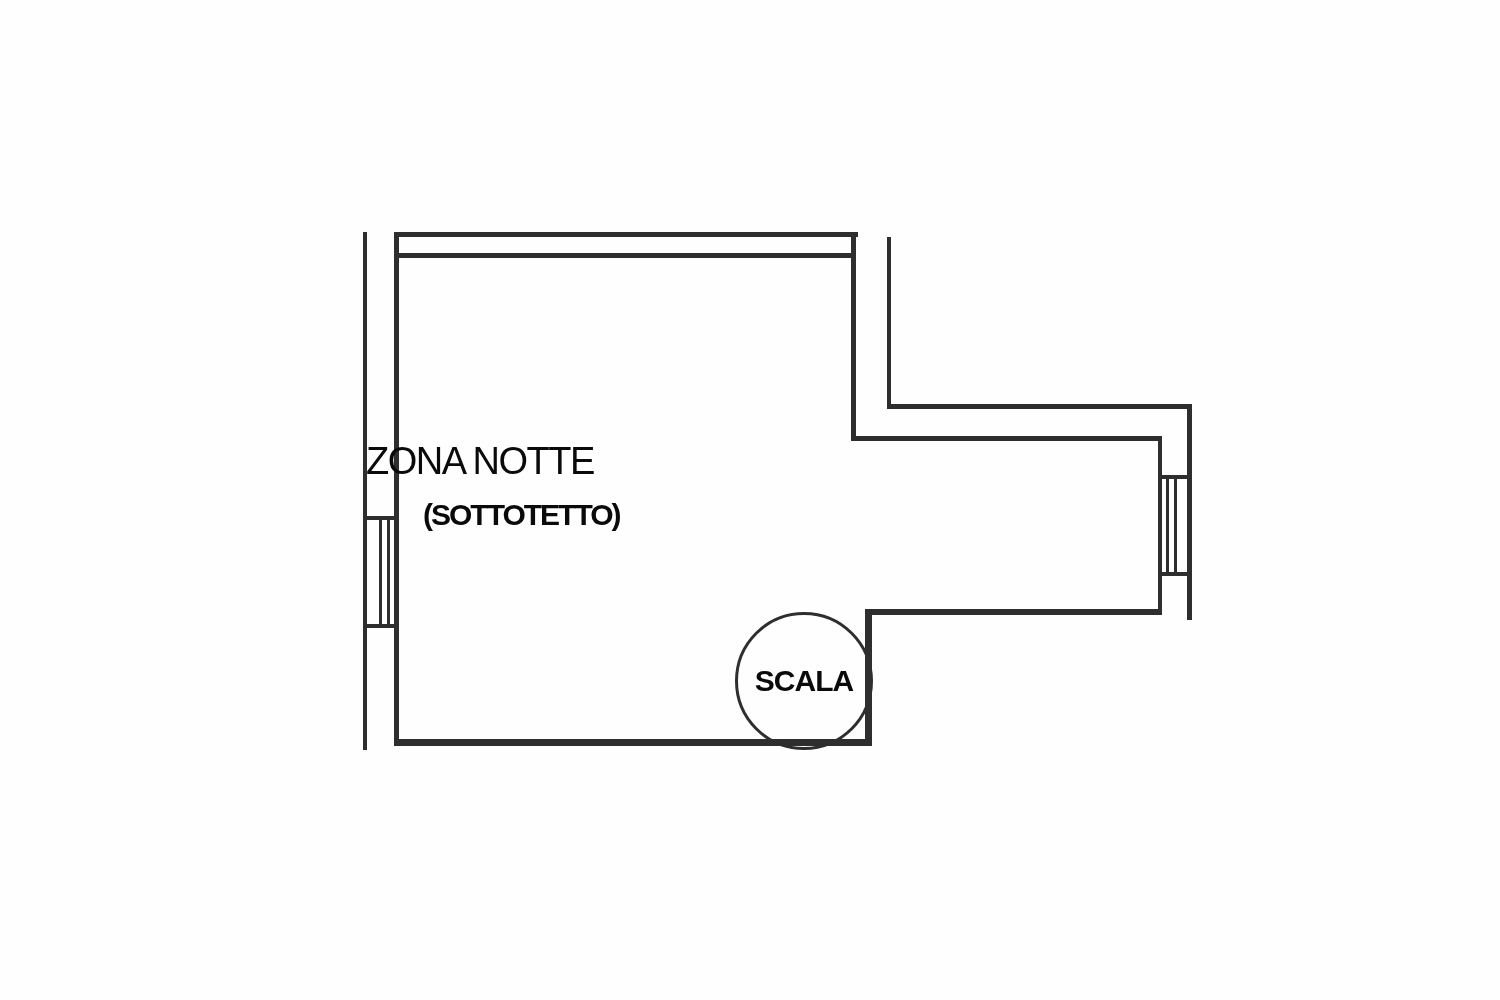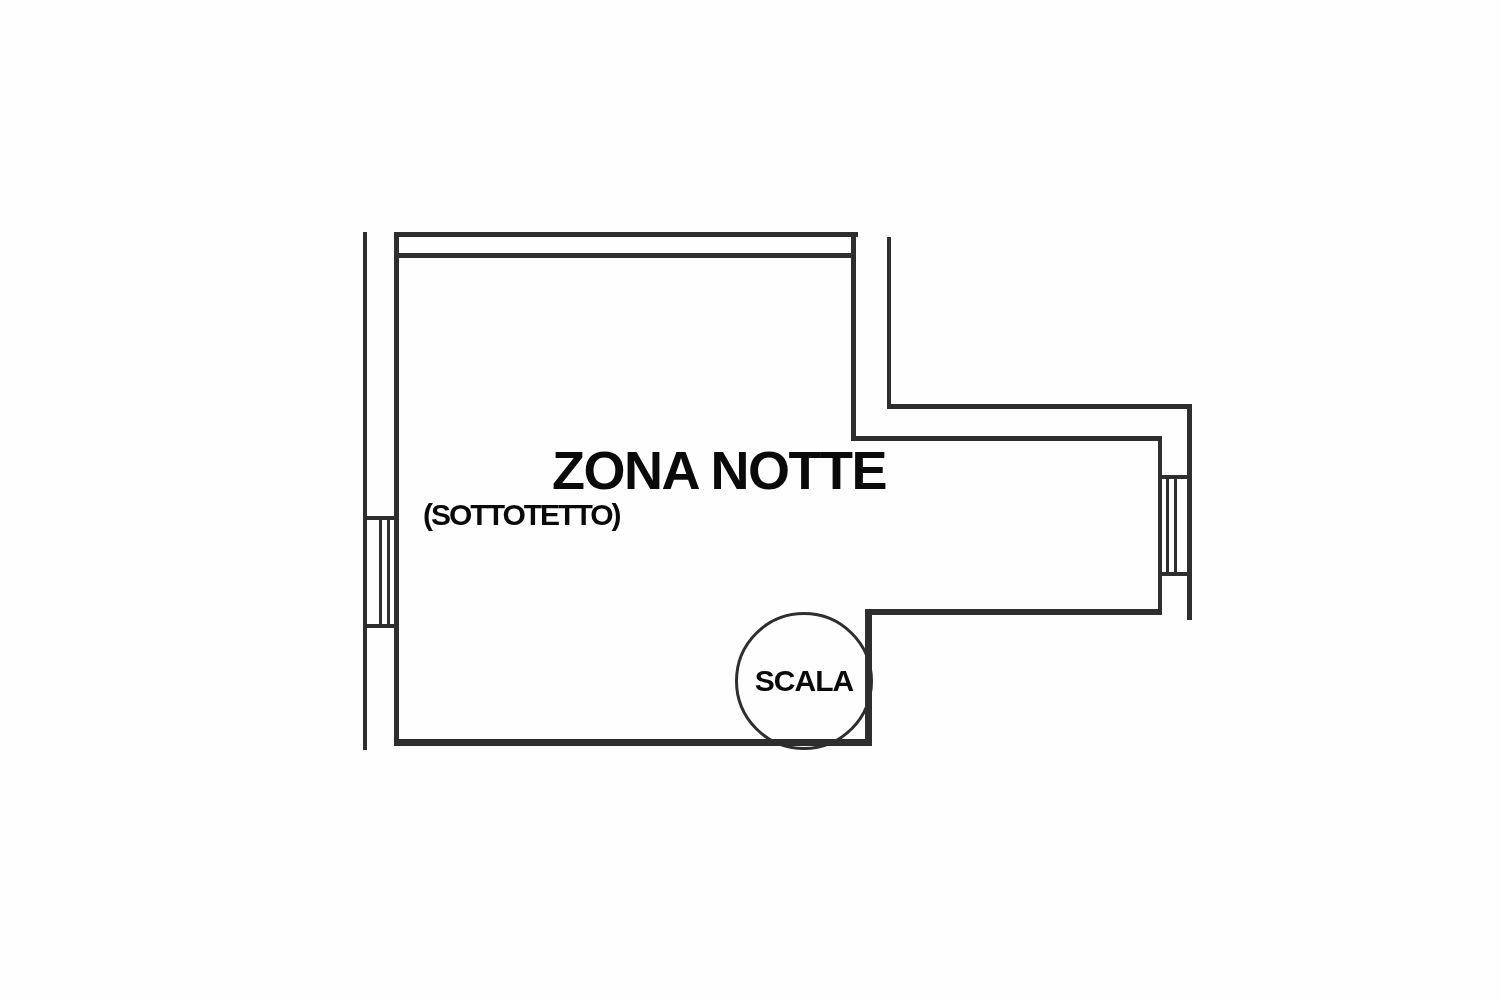--- a/index.html
+++ b/index.html
@@ -27,21 +27,21 @@
     position:absolute;left:735px;top:612px;width:138px;height:138px;
     border:3px solid var(--line);border-radius:50%;
     box-sizing:border-box;background:transparent;
     display:flex;align-items:center;justify-content:center;
   }
   .stair-label{
     font-weight:bold;font-size:30px;letter-spacing:-1px;color:var(--text);text-align:right;
   }
   .room-label{
     position:absolute;left:366px;top:441px;width:520px;
-    text-align:right;font-weight:bold;font-size:54px;letter-spacing:-1.5px;
+    text-align:left;font-weight:normal;font-size:38px;letter-spacing:-1.5px;
     color:var(--text);line-height:1.1;
   }
   .room-sublabel{
     position:absolute;left:423px;top:498px;width:406px;
     text-align:left;font-weight:bold;font-size:30px;letter-spacing:-2px;
     color:var(--text);line-height:1.1;
   }
 </style>
 </head>
 <body>

